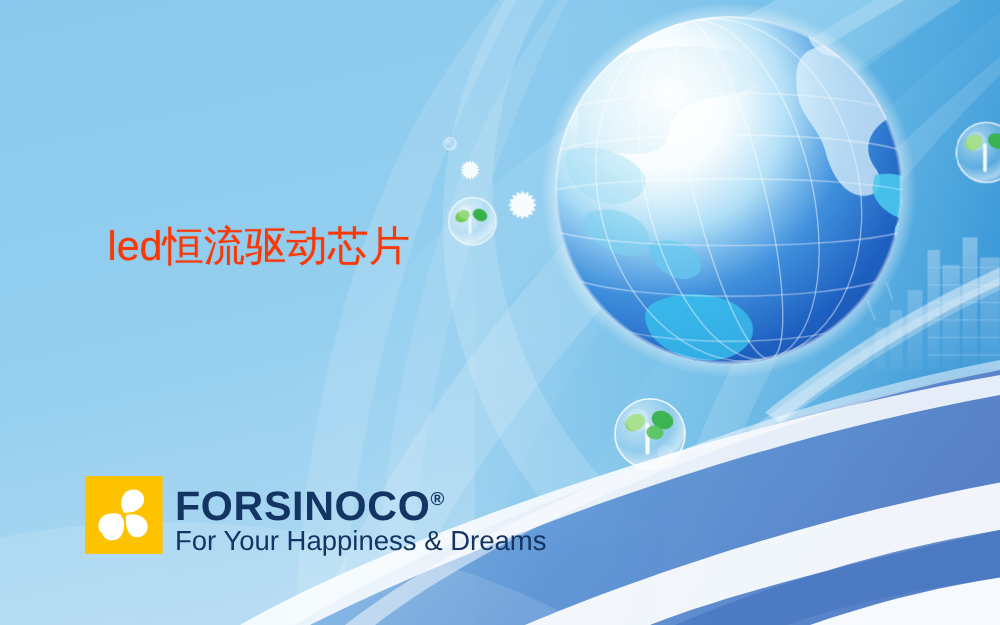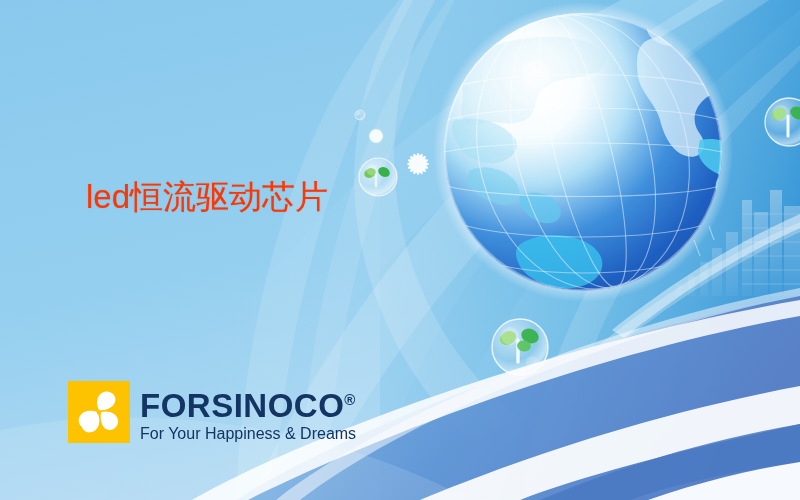--- a/index.html
+++ b/index.html
@@ -69,21 +69,21 @@
     font-family: "Liberation Sans", sans-serif;
   }
   .logo-word .reg {
     font-size: 15px;
     vertical-align: super;
     font-weight: bold;
     letter-spacing: 0;
   }
   .logo-tagline {
     color: #143563;
-    font-size: 16px;
+    font-size: 22px;
     line-height: 20px;
     margin-top: 1px;
     white-space: nowrap;
     font-family: "Liberation Sans", sans-serif;
   }
 </style>
 </head>
 <body>
 
 <div id="stage">

